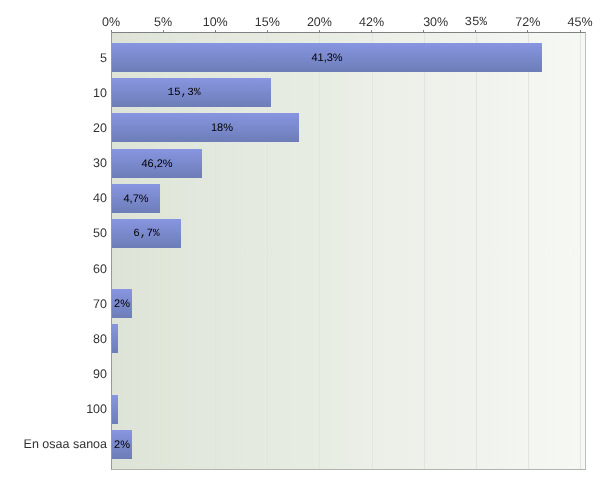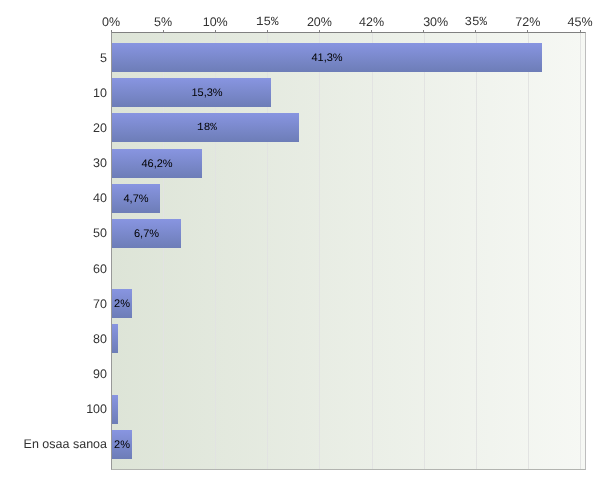--- a/index.html
+++ b/index.html
@@ -122,21 +122,21 @@
       </div>
   </div>
   <div id="xaxis">
       <div class="xtick" style="left: 111px; top: 30px;"></div>
       <div class="xlabel" style="left: 61px; width: 100px; top: 16px;">0%</div>
       <div class="xtick" style="left: 163px; top: 30px;"></div>
       <div class="xlabel" style="left: 113.111px; width: 100px; top: 16px;">5%</div>
       <div class="xtick" style="left: 215px; top: 30px;"></div>
       <div class="xlabel" style="left: 165.222px; width: 100px; top: 16px;">10%</div>
       <div class="xtick" style="left: 267px; top: 30px;"></div>
-      <div class="xlabel" style="left: 217.333px; width: 100px; top: 16px; font-family: Liberation Mono, monospace;">15%</div>
+      <div class="xlabel" style="left: 217.333px; width: 100px; top: 16px;">15%</div>
       <div class="xtick" style="left: 319px; top: 30px;"></div>
       <div class="xlabel" style="left: 269.444px; width: 100px; top: 16px;">20%</div>
       <div class="xtick" style="left: 371px; top: 30px;"></div>
       <div class="xlabel" style="left: 321.556px; width: 100px; top: 16px;">42%</div>
       <div class="xtick" style="left: 423px; top: 30px;"></div>
       <div class="xlabel" style="left: 373.667px; width: 124px; top: 16px;">30%</div>
       <div class="xtick" style="left: 475px; top: 30px;"></div>
       <div class="xlabel" style="left: 425.778px; width: 100px; top: 16px; font-family: Liberation Mono, monospace;">35%</div>
       <div class="xtick" style="left: 527px; top: 30px;"></div>
       <div class="xlabel" style="left: 477.889px; width: 100px; top: 16px;">72%</div>
@@ -152,21 +152,21 @@
       <div class="ylabel" style="left: -93px; width: 200px; top: 227.4px;">50</div>
       <div class="ylabel" style="left: -93px; width: 200px; top: 262.58px;">60</div>
       <div class="ylabel" style="left: -93px; width: 200px; top: 297.76px;">70</div>
       <div class="ylabel" style="left: -93px; width: 200px; top: 332.94px;">80</div>
       <div class="ylabel" style="left: -93px; width: 200px; top: 368.12px;">90</div>
       <div class="ylabel" style="left: -93px; width: 200px; top: 403.3px;">100</div>
       <div class="ylabel" style="left: -93px; width: 200px; top: 438.48px;">En osaa sanoa</div>
     </div>
   <div id="labels">
       <div class="bar-label" style="left: 267px; width: 120px; top: 53px;">41,3%</div>
-      <div class="bar-label" style="left: 147px; width: 120px; top: 88.18px;">15,3%</div>
-      <div class="bar-label" style="left: 147px; width: 120px; top: 123.36px; font-family: Liberation Mono, monospace;">18%</div>
+      <div class="bar-label" style="left: 124px; width: 120px; top: 88.18px; font-family: Liberation Mono, monospace;">15,3%</div>
+      <div class="bar-label" style="left: 162px; width: 120px; top: 123.36px;">18%</div>
       <div class="bar-label" style="left: 97px; width: 120px; top: 158.54px;">46,2%</div>
       <div class="bar-label" style="left: 76px; width: 120px; top: 193.72px;">4,7%</div>
-      <div class="bar-label" style="left: 86.5px; width: 120px; top: 228.9px;">6,7%</div>
+      <div class="bar-label" style="left: 86.5px; width: 120px; top: 228.9px; font-family: Liberation Mono, monospace;">6,7%</div>
       <div class="bar-label" style="left: 62px; width: 120px; top: 299.26px;">2%</div>
       <div class="bar-label" style="left: 62px; width: 120px; top: 439.98px;">2%</div>
     </div>
 </div>
 
 </body></html>

